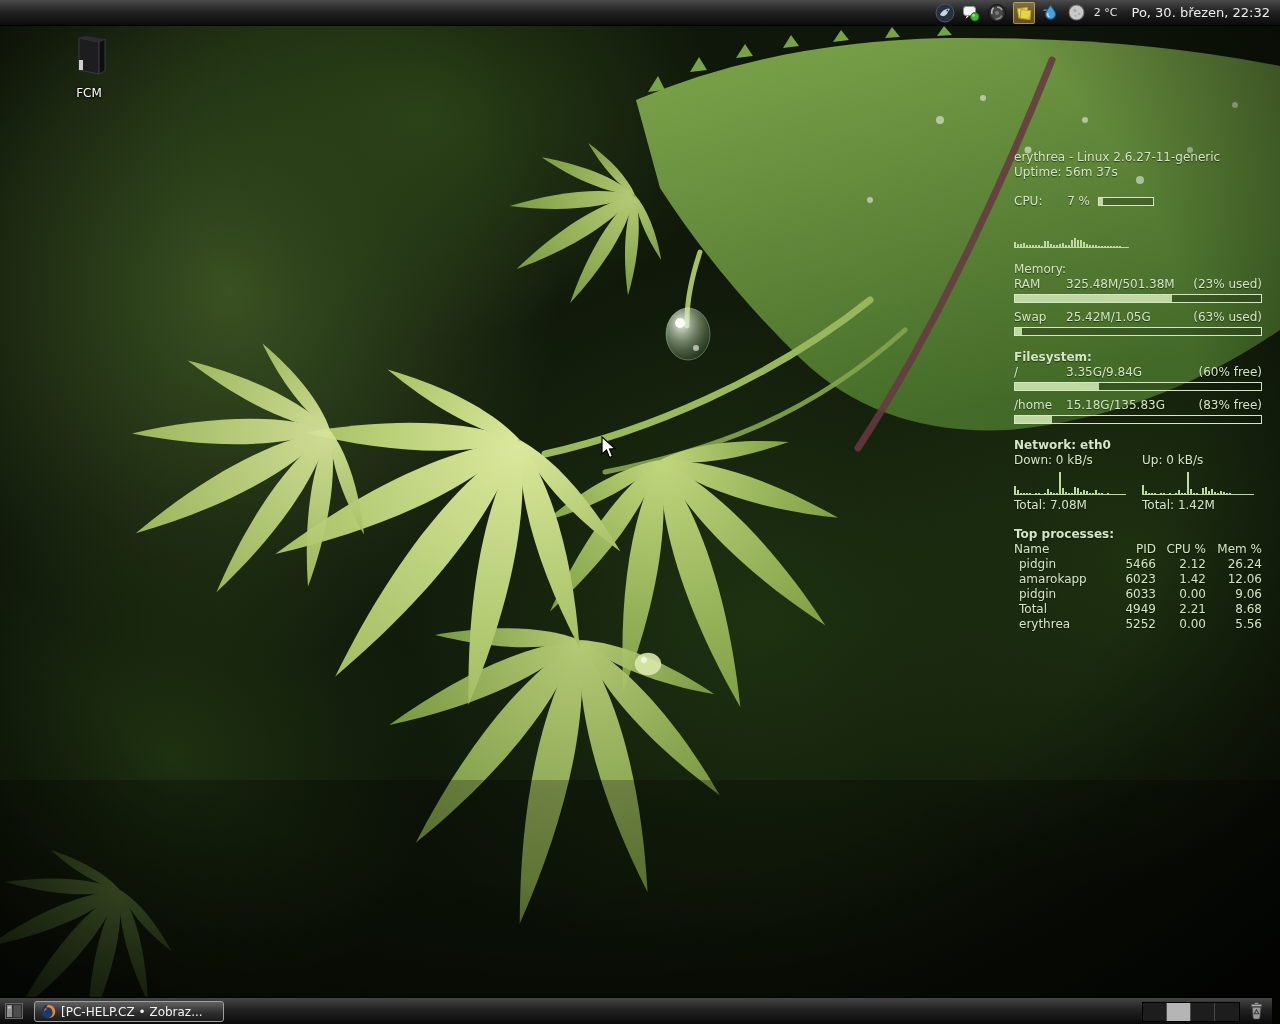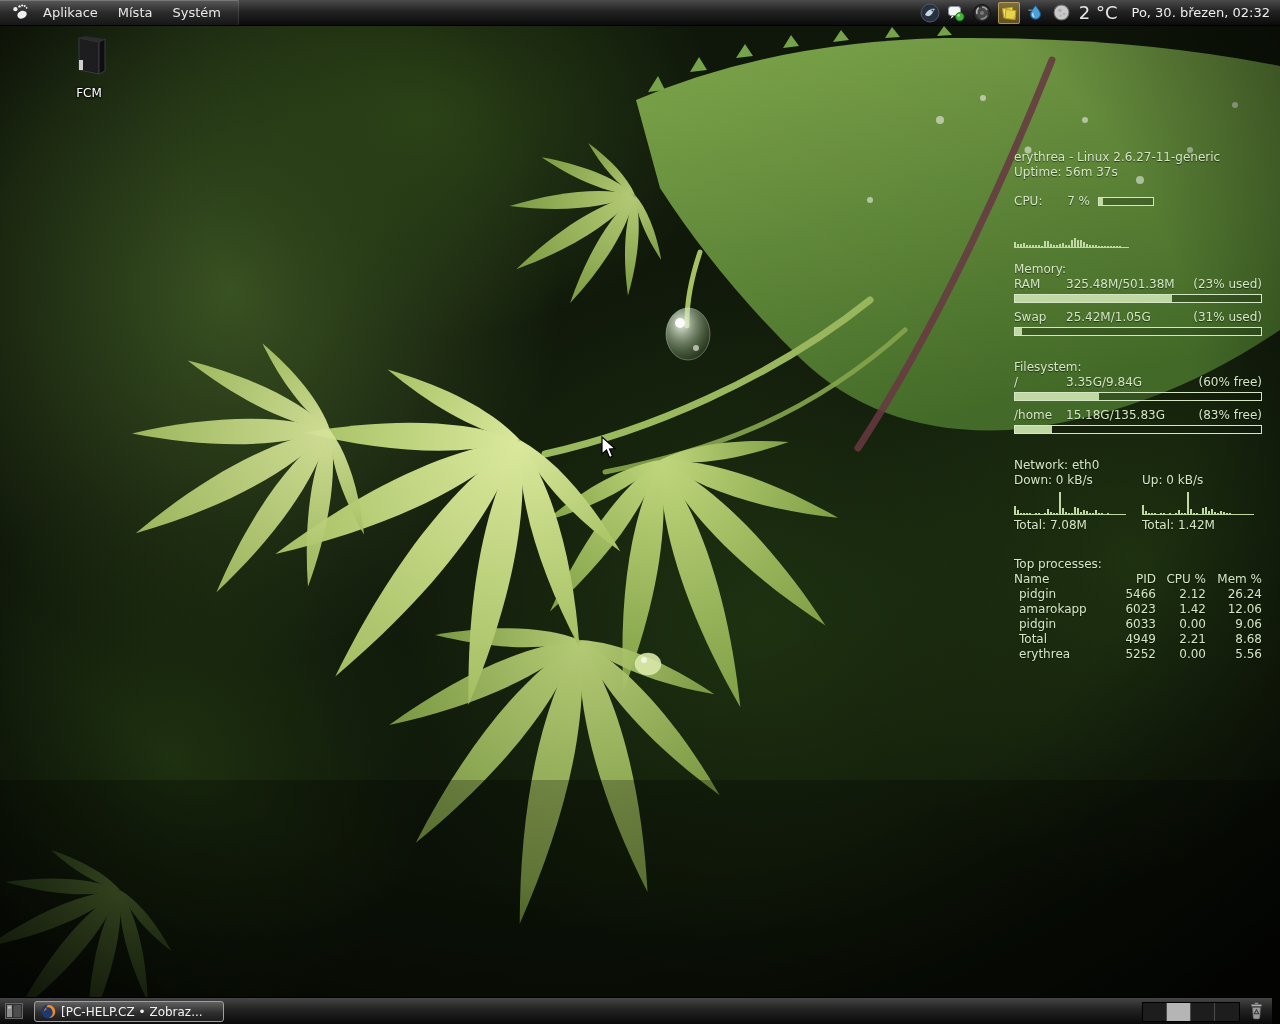--- a/index.html
+++ b/index.html
@@ -27,21 +27,21 @@
     display:flex;align-items:center;height:25px;padding:0 8px 0 5px;
     background:linear-gradient(#5a5a5a,#2b2b2b 50%,#161616);
     box-shadow:inset 0 1px 0 rgba(255,255,255,.18), inset -1px 0 0 rgba(255,255,255,.10);
     border-radius:0 2px 2px 0;
   }
   .menu-item{padding:0 10px;cursor:default;}
   .foot{width:22px;height:20px;margin:0 2px 0 4px;}
   .tray{margin-left:auto;display:flex;align-items:center;gap:6px;padding-right:10px;}
   .tray-ic{width:20px;height:20px;display:flex;align-items:center;justify-content:center;}
   .tray-highlight{background:rgba(222,180,60,.40);border:1px solid rgba(255,222,130,.45);border-radius:2px;}
-  .temp{font-size:18px;color:#e6e6e6;margin-left:1px;}
+  .temp{font-size:11px;color:#e6e6e6;margin-left:1px;}
   .clock{font-size:13px;color:#eee;margin-left:8px;white-space:nowrap;}
 
   
   .desktop-icon{
     position:absolute;left:52px;top:34px;width:74px;z-index:5;text-align:center;cursor:default;
   }
   .desktop-icon .lbl{
     display:inline-block;margin-top:2px;color:#fff;font-size:12px;
     text-shadow:0 1px 2px #000,0 0 3px #000;
   }
@@ -54,21 +54,21 @@
   }
   .c-line{white-space:nowrap;}
   .cpu-row{display:flex;align-items:center;margin-top:14px;}
   .cpu-row .cl{width:42px;}
   .cpu-row .cv{width:34px;text-align:right;margin-right:8px;}
   .bar{height:7px;border:1px solid var(--conky);background:rgba(10,18,6,.25);margin:2px 0 7px;}
   .bar i{display:block;height:100%;background:var(--conky-fill);}
   .cpu-bar{width:54px;margin:0;}
   .spark{display:flex;align-items:flex-end;gap:1px;border-bottom:1px solid var(--conky-fill);}
   .cpu-spark{width:115px;height:17px;margin-top:21px;margin-bottom:14px;}
-  .sect{margin-top:24px;}
+  .sect{margin-top:14px;font-weight:bold;}
   .c-row{display:flex;white-space:nowrap;}
   .c-row .nm{width:52px;}
   .c-row .us{flex:0 0 auto;}
   .c-row .nt{margin-left:auto;}
   .net-grid{display:grid;grid-template-columns:115px 112px;column-gap:13px;}
   .net-spark{width:112px;height:22px;margin:4px 0 3px;}
   .proc-header,.proc-row{display:grid;grid-template-columns:94px 48px 50px 56px;white-space:nowrap;}
   .proc-header span:nth-child(n+2),.proc-row span:nth-child(n+2){text-align:right;}
   .proc-row span:first-child{padding-left:5px;}
 
@@ -269,21 +269,21 @@
       <span class="nm">RAM</span>
       <span class="us">325.48M/501.38M</span>
       <span class="nt">(23% used)</span>
     </div>
     <div class="bar">
         <i style="width: 64%;"></i>
       </div>
     <div class="c-row">
       <span class="nm">Swap</span>
       <span class="us">25.42M/1.05G</span>
-      <span class="nt">(31% used)</span>
+      <span class="nt">(63% used)</span>
     </div>
     <div class="bar">
         <i style="width: 3%;"></i>
       </div>
 
     <div class="c-line sect">Filesystem:</div>
     <div class="c-row">
       <span class="nm">/</span>
       <span class="us">3.35G/9.84G</span>
       <span class="nt">(60% free)</span>
@@ -423,35 +423,20 @@
         <div class="proc-row">
           <span>erythrea</span>
           <span>5252</span>
           <span>0.00</span>
           <span>5.56</span>
         </div>
       </div>
   </div>
 
   <div class="top-panel">
-    <div class="menu-zone">
-      <svg class="foot" viewBox="0 0 20 20">
-        <g fill="#f0f0f0">
-          <path d="M10.6 8.2c2.6-1.1 5.4-.2 6 1.9.6 2.5-1.6 4.8-4.2 5.4-2.9.6-4.8-.9-5-3-.2-2.1 1.3-3.5 3.2-4.3z"></path>
-          <circle cx="5.4" cy="6.2" r="2.1"></circle>
-          <circle cx="9.5" cy="3.4" r="1.2"></circle>
-          <circle cx="12.2" cy="2.5" r="1.1"></circle>
-          <circle cx="14.7" cy="3.1" r="1"></circle>
-          <circle cx="16.6" cy="4.8" r="0.9"></circle>
-        </g>
-      </svg>
-      <span class="menu-item">Aplikace</span>
-      <span class="menu-item">Místa</span>
-      <span class="menu-item">Systém</span>
-    </div>
 
     <div class="tray">
       <span class="tray-ic">
         <svg width="20" height="20" viewBox="0 0 20 20">
           <circle cx="10" cy="10" r="9" fill="#27313d" stroke="#4a5a6a"></circle>
           <path d="M5 12 C7 7 12 5 15 6 C13 8 13 10 11 12 C9.5 13.5 7 13.5 5 12 Z" fill="#c8d4e2"></path>
           <circle cx="12.4" cy="7.4" r="0.9" fill="#27313d"></circle>
         </svg>
       </span>
       <span class="tray-ic">
@@ -488,21 +473,21 @@
       </span>
       <span class="tray-ic">
         <svg width="17" height="17" viewBox="0 0 16 16">
           <circle cx="8" cy="8" r="7" fill="#c9c9c9" stroke="#6f6f6f"></circle>
           <circle cx="6.5" cy="6" r="1.6" fill="#9d9d9d" opacity="0.7"></circle>
           <circle cx="10.5" cy="9.5" r="1.2" fill="#9d9d9d" opacity="0.6"></circle>
           <circle cx="7" cy="11" r="1" fill="#9d9d9d" opacity="0.6"></circle>
         </svg>
       </span>
       <span class="temp">2 °C</span>
-      <span class="clock">Po, 30. březen, 02:32</span>
+      <span class="clock">Po, 30. březen, 22:32</span>
     </div>
   </div>
 
   <div class="bottom-panel">
     <span class="show-desktop">
       <svg width="18" height="16" viewBox="0 0 18 16">
         <rect x="0.5" y="0.5" width="17" height="15" fill="#2f2f2f" stroke="#666"></rect>
         <rect x="2" y="2" width="5" height="12" fill="#8d8d8d"></rect>
         <rect x="8.5" y="2" width="7.5" height="12" fill="#4d4d4d"></rect>
         <rect x="3" y="3.5" width="3" height="2" fill="#c4c4c4"></rect>

